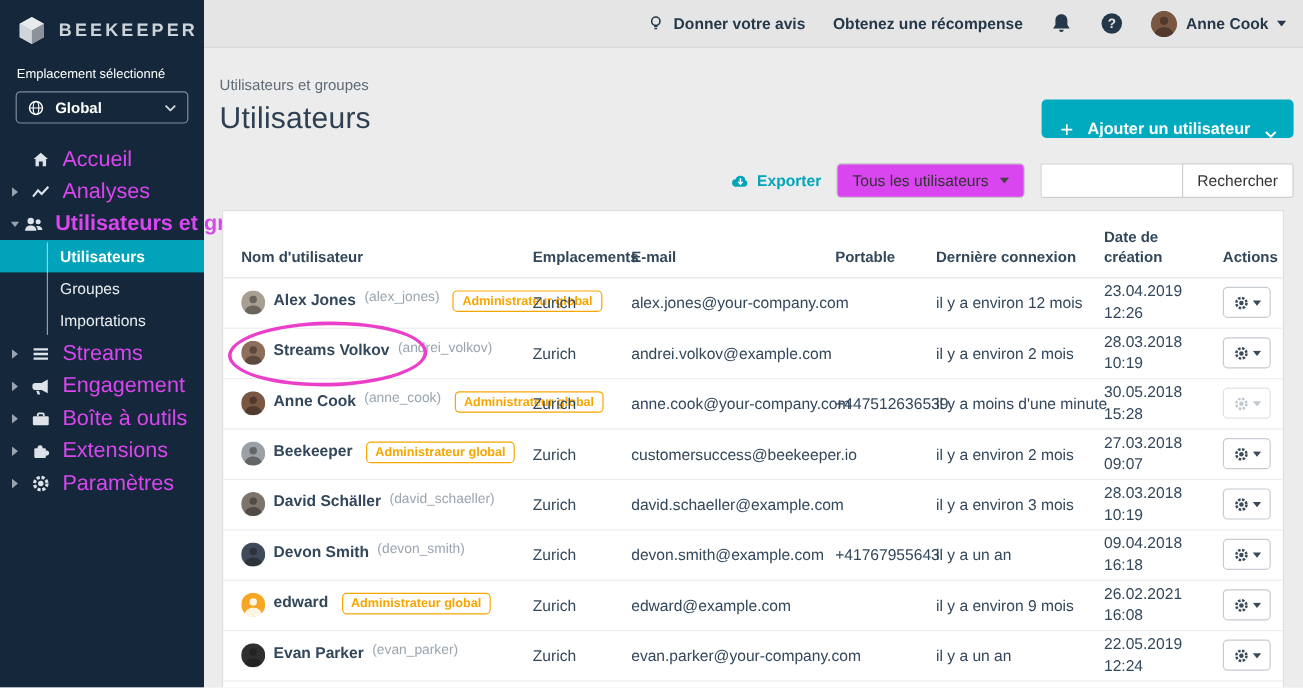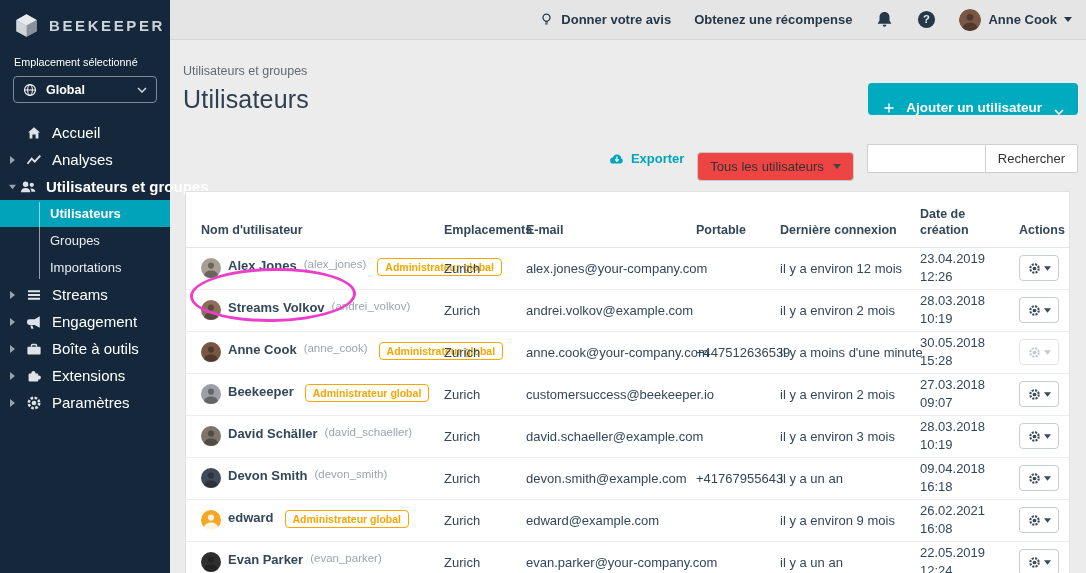--- a/index.html
+++ b/index.html
@@ -16,21 +16,21 @@
   .brand .logo svg { width:27px; height:27px; display:block; }
   .brand-text { font-size:15px; font-weight:bold; letter-spacing:2.6px; color:#ccd3d9; }
   .loc-label { font-size:10.8px; color:#ffffff; padding:11px 14px 0; }
   .loc-select { margin:8px 13px 0; height:27px; width:calc(100% - 26px); border:1px solid #7e8b99; border-radius:4px;
     background:transparent; display:flex; align-items:center; gap:9px; padding:0 9px; color:#fff;
     font-size:12.5px; font-weight:bold; font-family:inherit; cursor:pointer; }
   .loc-select .ico svg { width:14px; height:14px; display:block; }
   .loc-select .chev { margin-left:auto; color:#cfd6dc; }
   .loc-select .chev svg { width:10px; height:6px; display:block; }
   nav { margin-top:16px; }
-  .nav-item { height:27px; display:flex; align-items:center; padding-left:9px; font-size:15px; color:#ffffff; cursor:pointer; }
+  .nav-item { height:27px; display:flex; align-items:center; padding-left:9px; font-size:18px; color:#d946ef; cursor:pointer; }
   .nav-item.open .nav-label { font-weight:bold; }
   .nav-caret { width:13px; color:#97a3af; display:flex; align-items:center; }
   .nav-caret svg { width:7px; height:8px; display:block; }
   .nav-ico { width:16px; height:16px; margin:0 10px 0 4px; color:#dde3e9; }
   .nav-ico svg { width:16px; height:16px; display:block; }
   .nav-label { white-space:nowrap; }
   .subnav { position:relative; }
   .subnav::before { content:""; position:absolute; left:39px; top:2px; bottom:2px; width:1px; background:rgba(255,255,255,.55); z-index:2; }
   .sub-item { height:27px; line-height:27px; padding-left:50px; font-size:13px; color:#e9edf1; cursor:pointer; }
   .sub-item.active { background:#00a3b9; color:#fff; font-weight:bold; }
@@ -53,22 +53,22 @@
   .title-row { display:flex; align-items:center; justify-content:space-between; margin-top:5px; }
   h1 { margin:0; font-size:25px; font-weight:400; color:#2e4052; letter-spacing:.2px; }
   .add-btn { display:flex; align-items:flex-end; gap:10px; background:#00abc0; border:none; border-radius:4px;
     color:#fff; font-size:13.5px; font-weight:bold; height:32px; padding:0 14px; cursor:pointer; font-family:inherit; }
   .add-btn .plus svg { width:14px; height:14px; display:block; }
   .add-btn .chev svg { width:10px; height:6px; display:block; margin-left:2px; }
 
   .controls { display:flex; align-items:center; justify-content:flex-end; gap:13px; margin-top:21px; }
   .export { display:flex; align-items:center; gap:6px; color:#00a5ba; font-size:13px; font-weight:bold; cursor:pointer; }
   .export .ico svg { width:16px; height:16px; display:block; }
-  .filter-btn { height:29px; background:#ef4444; border:1px solid #c9c9c9; border-radius:4px; font-size:13px; color:#333;
-    padding:0 12px; display:flex; align-items:center; gap:9px; cursor:pointer; font-family:inherit;margin-top:16px; }
+  .filter-btn { height:29px; background:#d946ef; border:1px solid #c9c9c9; border-radius:4px; font-size:13px; color:#333;
+    padding:0 12px; display:flex; align-items:center; gap:9px; cursor:pointer; font-family:inherit; }
   .filter-btn .caret { color:#444; } .filter-btn .caret svg { width:8px; height:5px; display:block; }
   .search-group { display:flex; }
   .search-input { width:118px; height:29px; border:1px solid #cfcfcf; border-right:none; border-radius:2px 0 0 2px;
     padding:0 8px; font-size:13px; font-family:inherit; background:#fff; outline:none; color:#333; }
   .search-btn { height:29px; border:1px solid #cfcfcf; background:#fff; border-radius:0 2px 2px 0;
     font-size:13px; color:#333; padding:0 12px; cursor:pointer; font-family:inherit; }
 
   
   .card { background:#fff; border:1px solid #e0e0e0; margin:10px 8px 0 2px; min-height:400px; }
   .thead, .trow { display:grid; grid-template-columns:243px 82px 170px 84px 140px 99px 1fr; padding:0 15px; }

